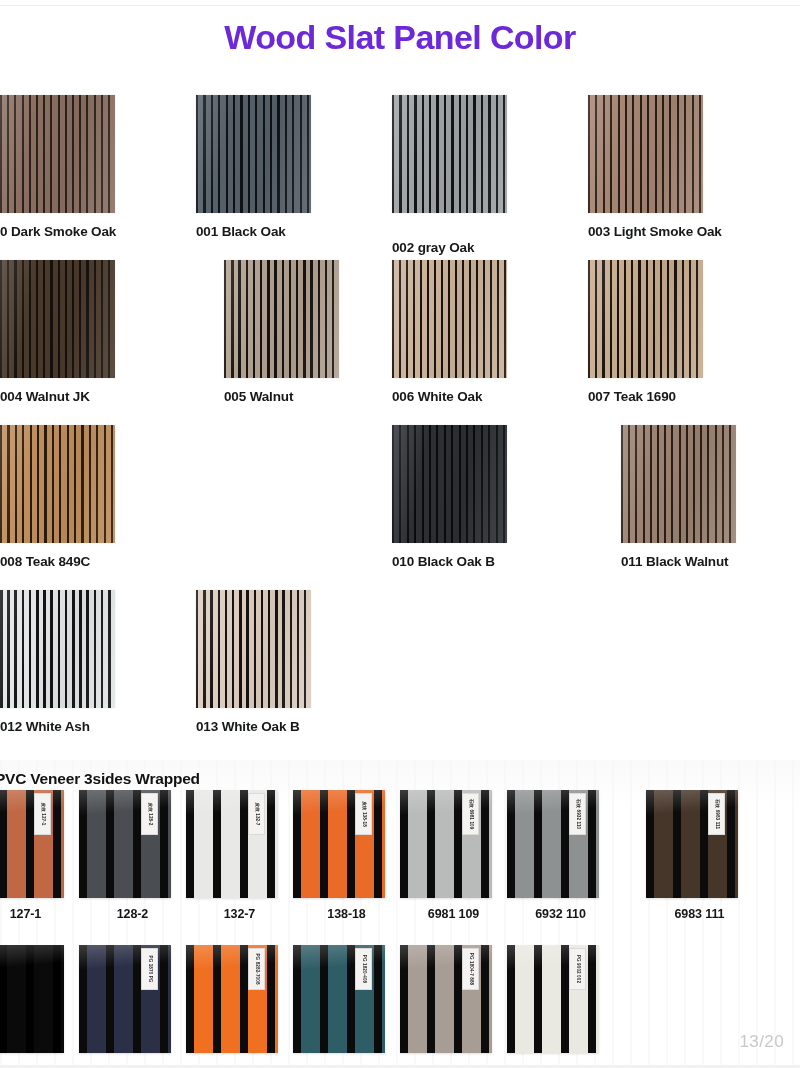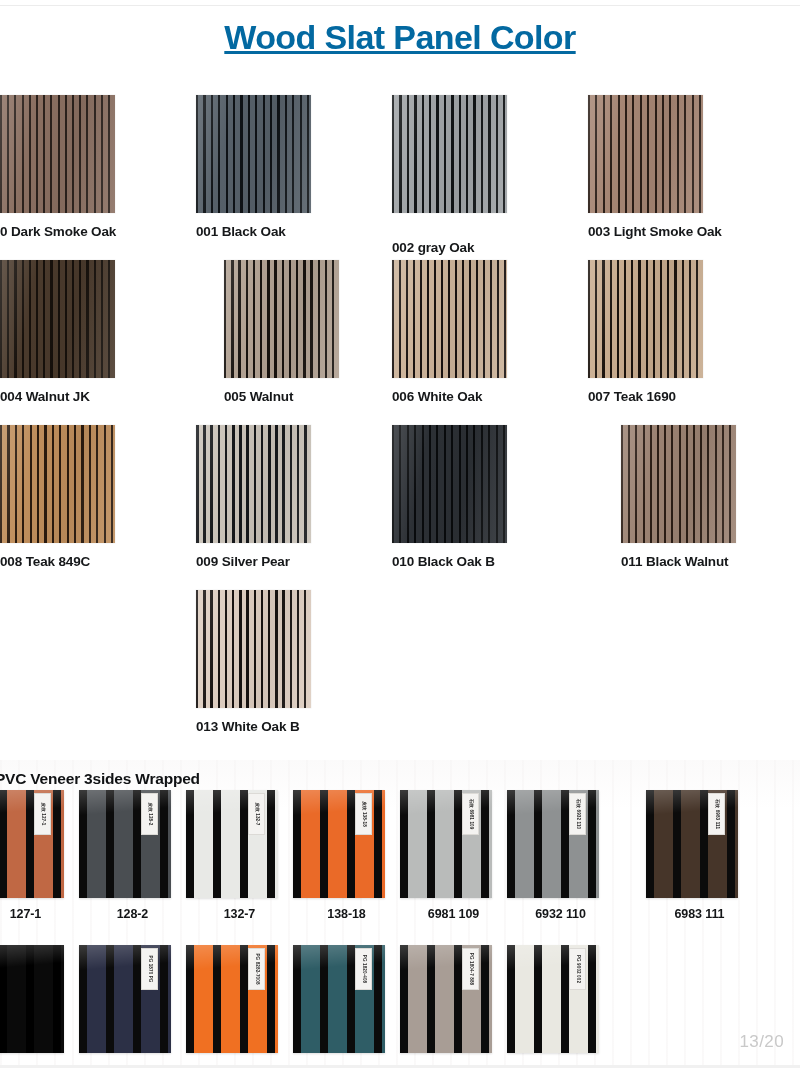--- a/index.html
+++ b/index.html
@@ -21,22 +21,21 @@
     background: #ffffff;
     border-bottom: 1px solid #ececec;
   }
   .title {
     position: absolute;
     top: 18px; left: 0; width: 800px;
     text-align: center;
     font-size: 34px;
     font-weight: 800;
     letter-spacing: -0.6px;
-    color: #0369a1;
-    text-decoration: underline;
+    color: #6d28d9;
   }
 
   
   .slat-grid {
     position: absolute;
     top: 95px; left: -18px;
     width: 818px;
   }
   .slat-row {
     position: relative;
@@ -220,40 +219,40 @@
           <div class="slat-label" style="white-space: nowrap;">007 Teak 1690</div>
         </div>
       </div>
       <div class="slat-row">
         <div class="slat-cell" style="left: 18px;">
           <div class="slat-swatch" style="background: repeating-linear-gradient(90deg, rgb(42, 26, 14) 0px, rgb(42, 26, 14) 2.2px, rgb(191, 142, 92) 2.2px, rgb(191, 142, 92) 7.4px);">
             <div class="sheen"></div>
           </div>
           <div class="slat-label" style="white-space: nowrap;">008 Teak 849C</div>
         </div>
-        <div class="slat-cell" style="left: 214px;">
-          <div class="slat-swatch" style="background: repeating-linear-gradient(90deg, rgb(21, 23, 26) 0px, rgb(21, 23, 26) 2.6px, rgb(201, 194, 184) 2.6px, rgb(201, 194, 184) 7.2px);">
-            <div class="sheen"></div>
-          </div>
-          <div class="slat-label" style="white-space: nowrap;">009 Silver Pear</div>
-        </div>
         <div class="slat-cell" style="left: 410px;">
           <div class="slat-swatch" style="background: repeating-linear-gradient(90deg, rgb(8, 10, 12) 0px, rgb(8, 10, 12) 2px, rgb(44, 48, 53) 2px, rgb(44, 48, 53) 7.4px);">
             <div class="sheen"></div>
           </div>
           <div class="slat-label" style="white-space: nowrap;">010 Black Oak B</div>
         </div>
         <div class="slat-cell" style="left: 639px;">
           <div class="slat-swatch" style="background: repeating-linear-gradient(90deg, rgb(43, 29, 21) 0px, rgb(43, 29, 21) 2px, rgb(155, 130, 114) 2px, rgb(155, 130, 114) 7.2px);">
             <div class="sheen"></div>
           </div>
           <div class="slat-label" style="white-space: nowrap;">011 Black Walnut</div>
         </div>
       </div>
       <div class="slat-row">
+        <div class="slat-cell" style="left: 18px;">
+          <div class="slat-swatch" style="background: repeating-linear-gradient(90deg, rgb(18, 20, 22) 0px, rgb(18, 20, 22) 2.6px, rgb(227, 230, 230) 2.6px, rgb(227, 230, 230) 7.2px);">
+            <div class="sheen"></div>
+          </div>
+          <div class="slat-label" style="white-space: nowrap;">012 White Ash</div>
+        </div>
         <div class="slat-cell" style="left: 214px;">
           <div class="slat-swatch" style="background: repeating-linear-gradient(90deg, rgb(23, 18, 16) 0px, rgb(23, 18, 16) 2.4px, rgb(221, 205, 192) 2.4px, rgb(221, 205, 192) 7.2px);">
             <div class="sheen"></div>
           </div>
           <div class="slat-label" style="white-space: nowrap;">013 White Oak B</div>
         </div>
       </div>
     </div>
 
   <div class="pvc-section">

